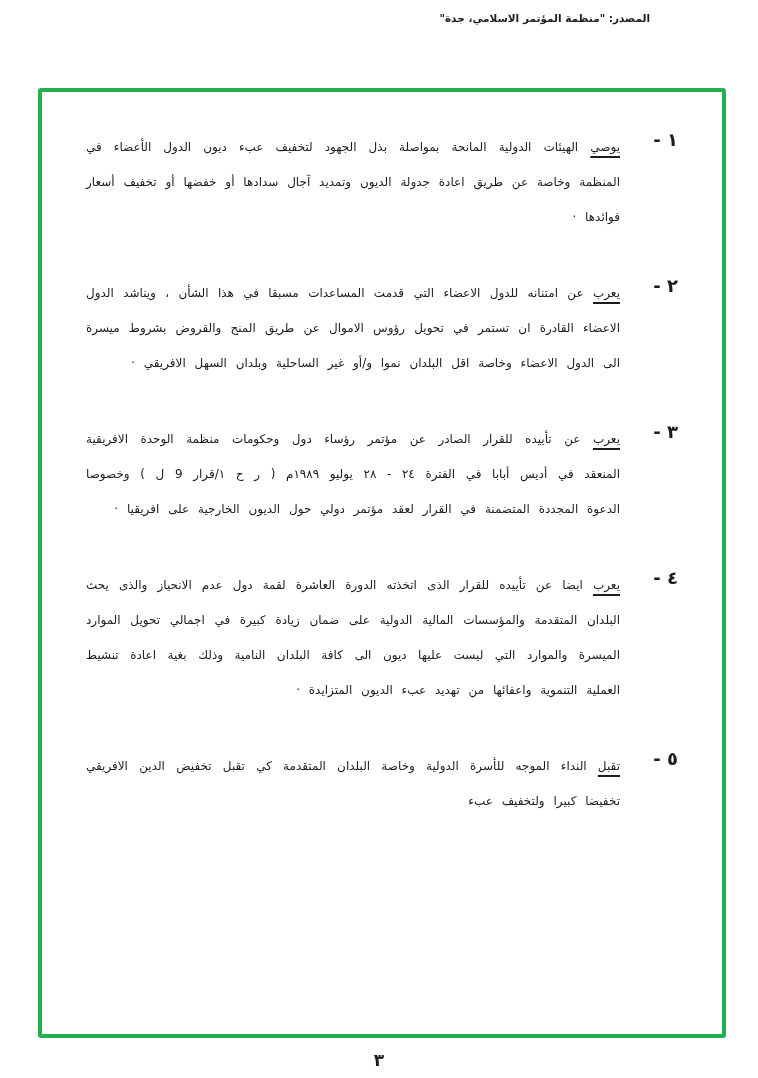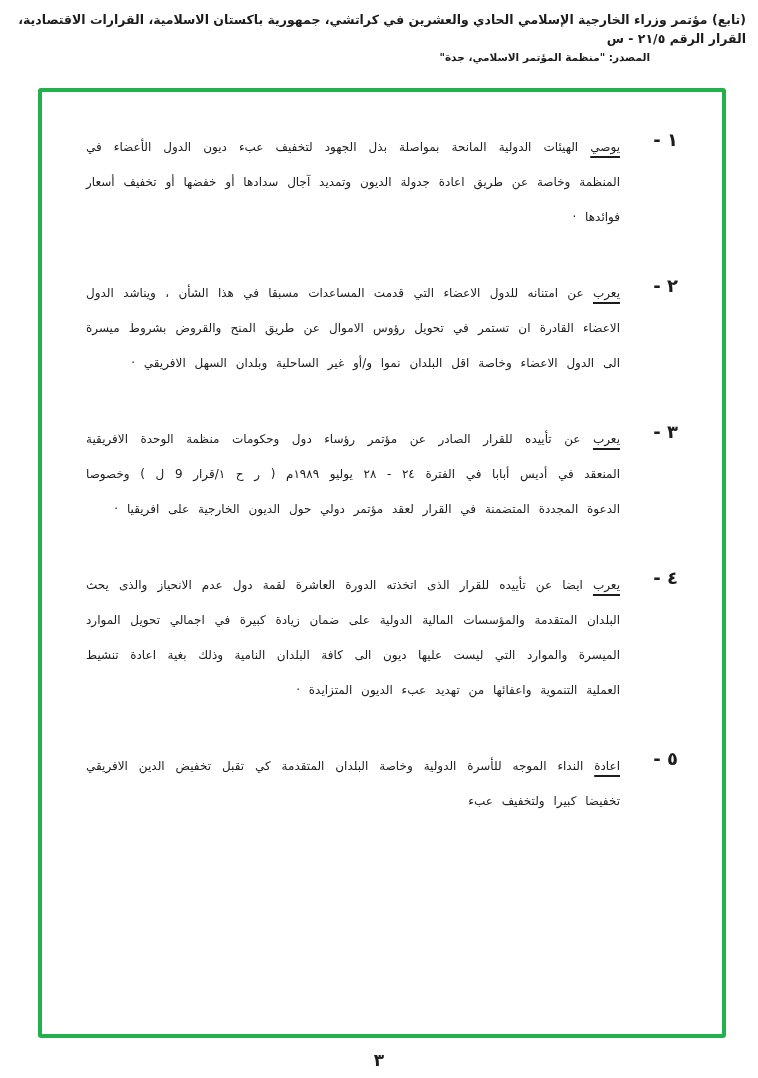--- a/index.html
+++ b/index.html
@@ -50,21 +50,20 @@
     position:absolute; bottom:8px; left:0; width:100%;
     text-align:center; font-size:17px; font-weight:bold;
   }
 </style>
 </head>
 <body>
 
 <div class="page">
 
   <div class="header" dir="rtl">
-    <div class="header-line1">(تابع) مؤتمر وزراء الخارجية الإسلامي الحادي والعشرين في كراتشي، جمهورية باكستان الاسلامية، القرارات الاقتصادية، القرار الرقم ٢١/٥ - س</div>
     <div class="header-line2">المصدر: "منظمة المؤتمر الاسلامي، جدة"</div>
   </div>
 
   <div class="doc-box" dir="rtl">
 
     <div class="item">
       <span class="item-num">١ -</span>
       <p class="item-text"><span class="lead">يوصي</span> <span>الهيئات الدولية المانحة بمواصلة بذل الجهود لتخفيف عبء ديون الدول الأعضاء في المنظمة وخاصة عن طريق اعادة جدولة الديون وتمديد آجال سدادها أو خفضها أو تخفيف أسعار فوائدها ·</span></p>
     </div>
 
@@ -78,20 +77,20 @@
       <p class="item-text"><span class="lead">يعرب</span> <span>عن تأييده للقرار الصادر عن مؤتمر رؤساء دول وحكومات منظمة الوحدة الافريقية المنعقد في أديس أبابا في الفترة ٢٤ - ٢٨ يوليو ١٩٨٩م ( ر ح ١/قرار 9 ل ) وخصوصا الدعوة المجددة المتضمنة في القرار لعقد مؤتمر دولي حول الديون الخارجية على افريقيا ·</span></p>
     </div>
 
     <div class="item">
       <span class="item-num">٤ -</span>
       <p class="item-text"><span class="lead">يعرب</span> <span>ايضا عن تأييده للقرار الذى اتخذته الدورة العاشرة لقمة دول عدم الانحياز والذى يحث البلدان المتقدمة والمؤسسات المالية الدولية على ضمان زيادة كبيرة في اجمالي تحويل الموارد الميسرة والموارد التي ليست عليها ديون الى كافة البلدان النامية وذلك بغية اعادة تنشيط العملية التنموية واعفائها من تهديد عبء الديون المتزايدة ·</span></p>
     </div>
 
     <div class="item">
       <span class="item-num">٥ -</span>
-      <p class="item-text"><span class="lead">اعادة</span> <span>النداء الموجه للأسرة الدولية وخاصة البلدان المتقدمة كي تقبل تخفيض الدين الافريقي تخفيضا كبيرا ولتخفيف عبء</span></p>
+      <p class="item-text"><span class="lead">تقبل</span> <span>النداء الموجه للأسرة الدولية وخاصة البلدان المتقدمة كي تقبل تخفيض الدين الافريقي تخفيضا كبيرا ولتخفيف عبء</span></p>
     </div>
 
   </div>
 
   <div class="page-num">٣</div>
 
 </div>
 
 </body></html>

